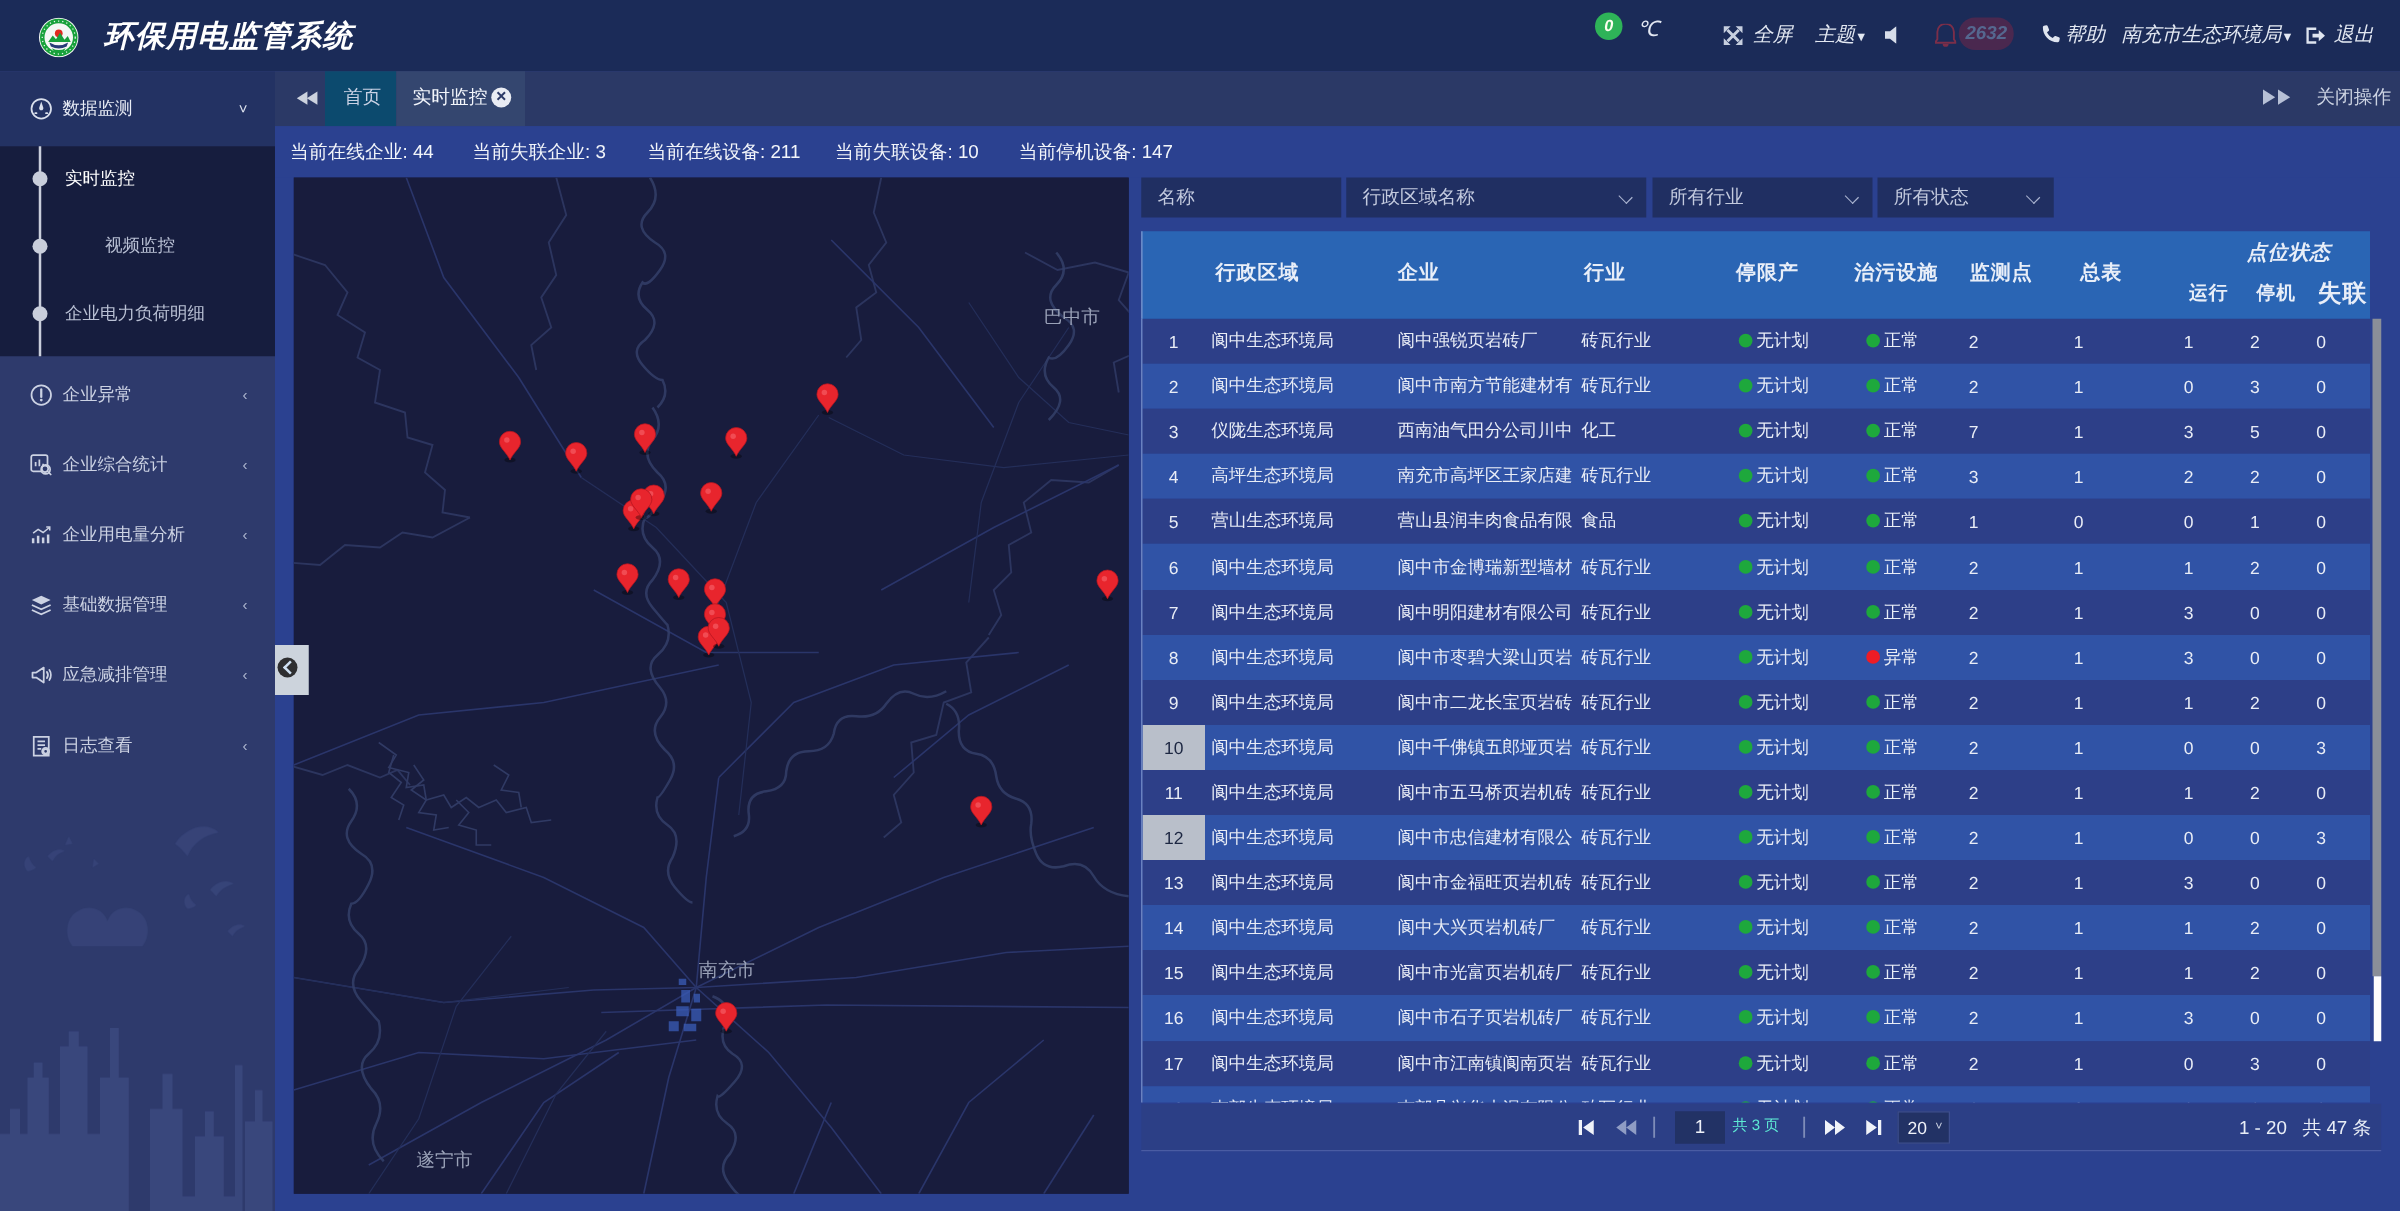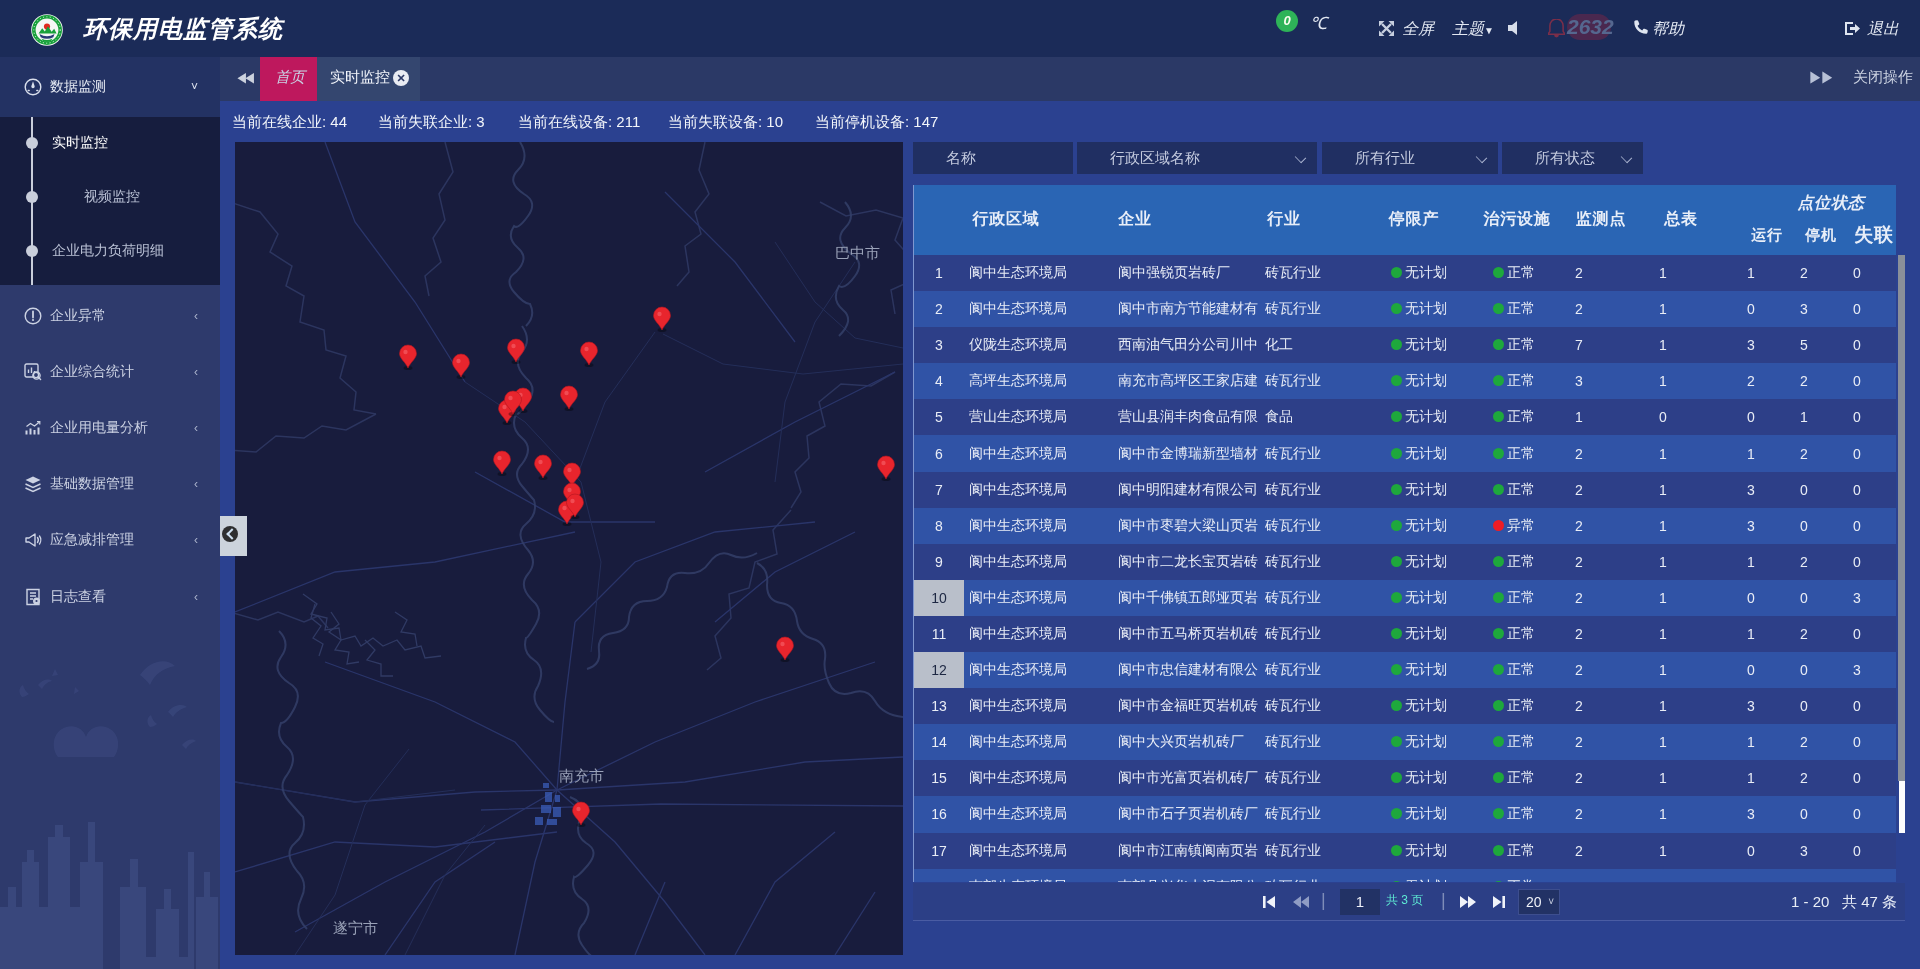--- a/index.html
+++ b/index.html
@@ -13,26 +13,26 @@
 #sidebar{position:absolute;left:0;top:57px;width:220px;height:912px;background:#2e3a6c;overflow:hidden;}
 #subwrap{position:absolute;left:0;top:60px;width:220px;height:168px;background:#161d3e;}
 .mitem{position:absolute;left:0;width:220px;height:56px;color:#ccd2e3;font-size:14px;}
 .mitem .txt{position:absolute;left:50px;top:50%;transform:translateY(-50%);}
 .mitem .ic{position:absolute;left:24px;top:50%;transform:translateY(-50%);width:18px;height:18px;}
 .mitem .chev{position:absolute;right:22px;top:50%;transform:translateY(-50%);font-size:12px;color:#aab3cc;}
 .sub{position:absolute;left:52px;color:#b9c0d4;font-size:14px;transform:translateY(-50%);}
 #timeline{position:absolute;left:31px;top:60px;width:2px;height:168px;background:#c9cedb;}
 .tdot{position:absolute;left:26px;width:12px;height:12px;border-radius:50%;background:#c9cedb;}
 #tabbar{position:absolute;left:220px;top:57px;width:1700px;height:44px;background:#2b3966;}
-#tabactive{position:absolute;left:97px;top:0;width:103px;height:44px;background:#34466f;}#tabhome{position:absolute;left:40px;top:0;width:57px;height:44px;background:#be185d;font-style:italic;}
+#tabactive{position:absolute;left:97px;top:0;width:103px;height:44px;background:#34466f;}#tabhome{position:absolute;left:40px;top:0;width:57px;height:44px;background:#0c4a6e;}
 #statsbar{position:absolute;left:220px;top:101px;width:1700px;height:41px;background:#2b4190;}
 .stat{position:absolute;top:0;height:41px;line-height:41px;color:#f2f5fa;font-size:15px;}
 #map{position:absolute;left:235px;top:142px;width:668px;height:813px;background:#171b3c;}
 #maptoggle{position:absolute;left:220px;top:516px;width:27px;height:40px;background:#ccd3dc;z-index:6;}#maptoggle i{position:absolute;left:2px;top:10px;width:16px;height:16px;border-radius:50%;background:#2e2e30;font-style:normal;}#maptoggle i:after{content:"";position:absolute;left:6px;top:4px;width:6px;height:6px;border-left:2px solid #cfe0f2;border-bottom:2px solid #cfe0f2;transform:rotate(45deg);}
-.fbox{position:absolute;top:142px;height:32px;background:#202f62;color:#c3cade;font-size:15px;line-height:32px;padding-left:20px;}
+.fbox{position:absolute;top:142px;height:32px;background:#202f62;color:#c3cade;font-size:15px;line-height:32px;}
 .fbox .ph{padding-left:13px;}
 .fchev{position:absolute;right:12px;top:11px;width:9px;height:9px;border-right:1.6px solid #aab4d0;border-bottom:1.6px solid #aab4d0;transform:rotate(45deg) scale(1,.8);}
 #thead{position:absolute;left:913px;top:185px;width:983px;height:70px;background:#2a65b4;border-left:1px solid #7f97cf;}
 #thead span{position:absolute;transform:translate(-50%,-50%);color:#e8eef8;font-size:16px;font-weight:bold;letter-spacing:.8px;white-space:nowrap;}
 #tbody{position:absolute;left:913px;top:255px;width:983px;height:627px;overflow:hidden;border-left:1px solid #7f97cf;}
 .row{position:relative;width:983px;height:36.1px;color:#e9edf6;font-size:14px;}
 .rowa{background:#2d3f88;}
 .rowb{background:#3053a6;}
 .row span{position:absolute;top:50%;transform:translateY(-50%);white-space:nowrap;}
 .cn{left:0;width:50px;text-align:center;}
@@ -79,25 +79,26 @@
  </svg>
  <div class="hitem" style="left:1402px;text-align:right;">全屏</div>
  <div class="hitem" style="left:1452px;">主题<span style="font-size:10px;">▼</span></div>
  <svg class="abs" style="left:1508px;top:21px" width="15" height="14" viewBox="0 0 15 14" fill="#d7dde9">
   <path d="M0 4h4l5-4v14l-5-4H0z"></path>
  </svg>
  <svg class="abs" style="left:1548px;top:19px;opacity:.85" width="17" height="19" viewBox="0 0 18 20" fill="#8d2f47">
   <path d="M9 0c4 0 7 3 7 7v6l2 3H0l2-3V7c0-4 3-7 7-7z" fill="none" stroke="#8d2f47" stroke-width="1.6"></path>
   <path d="M6.5 17a2.5 2.5 0 005 0z"></path>
  </svg>
- <div class="abs" style="left:1567px;top:14px;width:44px;height:26px;border-radius:13px;background:rgba(140,35,66,.42);color:#55678f;font-size:21px;font-weight:bold;text-align:center;line-height:26px;">2632</div>
+ <div class="abs" style="left:1567px;top:14px;width:44px;height:26px;border-radius:13px;background:rgba(140,35,66,.42);color:#55678f;font-size:15px;font-weight:bold;text-align:center;line-height:26px;">2632</div>
  <svg class="abs" style="left:1632px;top:20px" width="16" height="16" viewBox="0 0 16 16" fill="#dfe5f0">
   <path d="M3.2.6 5 .2c.5-.1 1 .2 1.2.7l1 2.6c.2.4 0 .9-.3 1.2L5.6 5.8c.8 1.9 2.7 3.8 4.6 4.6l1.1-1.3c.3-.3.8-.5 1.2-.3l2.6 1c.5.2.8.7.7 1.2l-.4 1.8c-.1.5-.6.9-1.1.9C7.6 13.9 2.1 8.4 2.3 1.7c0-.5.4-1 .9-1.1z"></path>
  </svg>
  <div class="hitem" style="left:1652px;">帮助</div>
+ <div class="hitem" style="left:1697px;">南充市生态环境局<span style="font-size:10px;">▼</span></div>
  <svg class="abs" style="left:1845px;top:21px" width="16" height="15" viewBox="0 0 16 15" fill="#dfe5f0">
   <path d="M0 1h8v2H2v9h6v2H0zM10 3l5 4.5L10 12V9H5V6h5z"></path>
  </svg>
  <div class="hitem" style="left:1867px;">退出</div>
 </div>
 <div id="sidebar">
  <svg class="abs" style="left:0;top:600px" width="220" height="369" viewBox="0 0 220 369">
   <g fill="#44528a" opacity=".55">
    <path d="M0 369V250h8v-20h8v20h6v-45h5v-12h7v12h5v45h9v-70h7v-12h8v12h7v70h10V205h8v-40h7v40h8v164z"></path>
    <path d="M120 369V230h10v-28h8v28h8v70h10v-48h8v-20h7v20h8v48h9V195h6v174z"></path>

